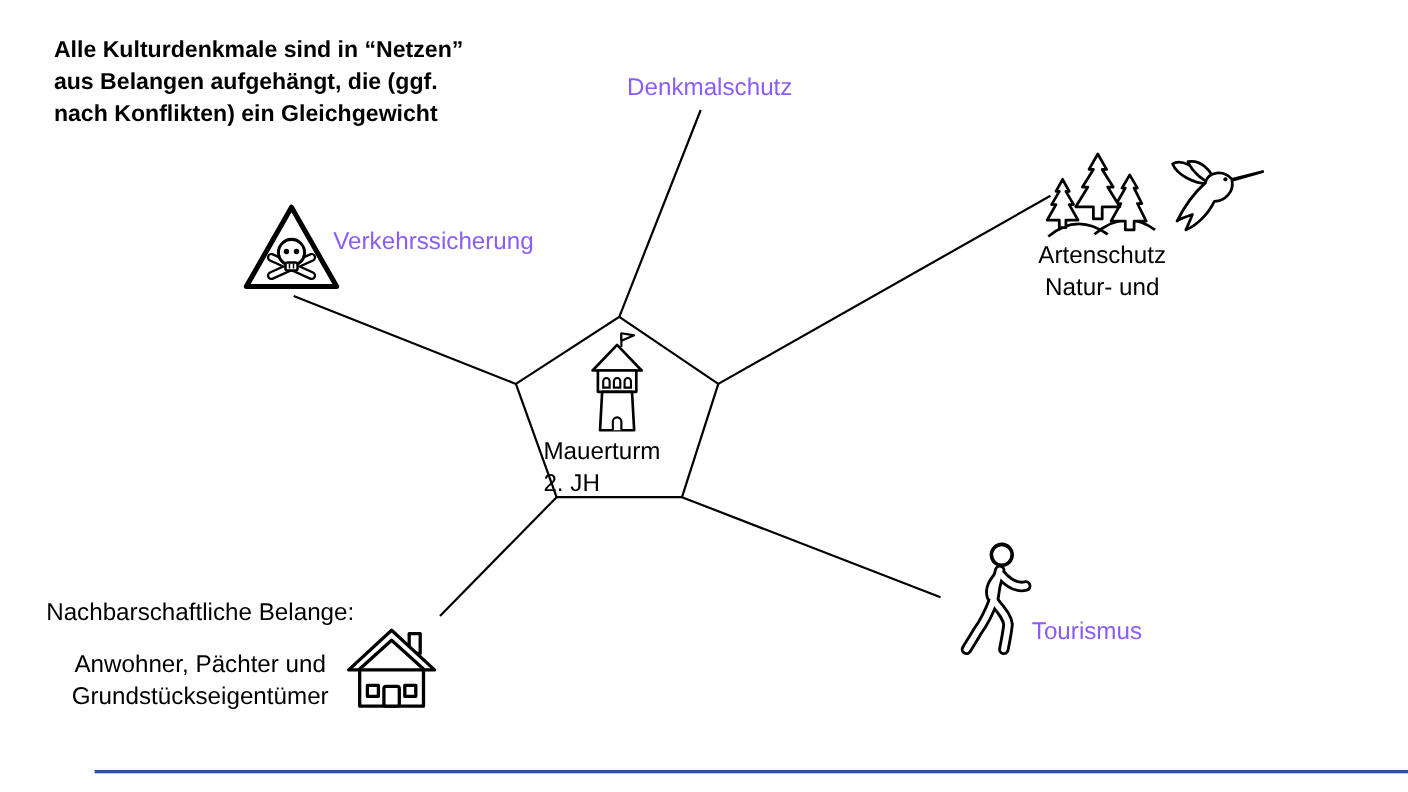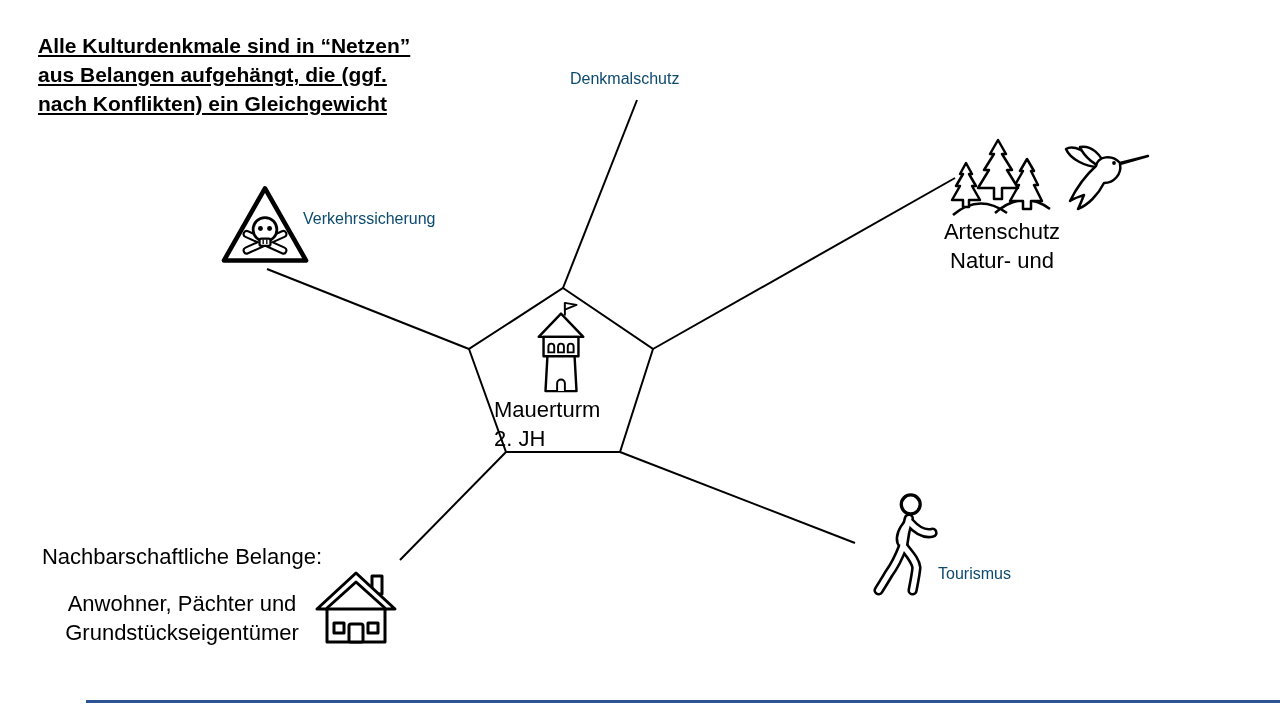--- a/index.html
+++ b/index.html
@@ -2,21 +2,21 @@
 <html><head>
 <meta charset="utf-8">
 <style>
   html,body{margin:0;padding:0;}
   body{
     width:1280px;height:720px;position:relative;background:#ffffff;
     font-family:"Liberation Sans",sans-serif;color:#000;overflow:hidden;
   }
   .abs{position:absolute;}
   svg{display:block;}
-  .label{font-size:16px;line-height:29px;white-space:nowrap;color:#0c4a6e;}
+  .label{font-size:22px;line-height:29px;white-space:nowrap;color:#8b5cf6;}
   .note{font-size:21px;line-height:29px;font-weight:bold;white-space:nowrap;}
   .center-label{font-size:22px;line-height:29px;white-space:nowrap;}
   .natur-label{font-size:22px;line-height:29px;text-align:center;}
   .nachbar-block{font-size:22px;line-height:29px;text-align:center;}
   .nachbar-gap{height:18px;}
   #footer-rule{position:absolute;left:86px;top:700px;width:1194px;height:3px;}
 </style>
 </head>
 <body>
 
@@ -24,21 +24,21 @@
   <g stroke="#000" stroke-width="2" fill="none">
     <polygon points="563,288 653,349 620,452 506,452 469,349" fill="#fff"></polygon>
     <line x1="563" y1="288" x2="637" y2="100"></line>
     <line x1="469" y1="349" x2="267" y2="269"></line>
     <line x1="653" y1="349" x2="955" y2="178"></line>
     <line x1="506" y1="452" x2="400" y2="560"></line>
     <line x1="620" y1="452" x2="855" y2="543"></line>
   </g>
 </svg>
 
-<div class="abs note" style="left:38px;top:31px;text-decoration:underline;">
+<div class="abs note" style="left:49px;top:31px;">
   <div>Alle Kulturdenkmale sind in “Netzen”</div>
   <div>aus Belangen aufgehängt, die (ggf.</div>
   <div>nach Konflikten) ein Gleichgewicht</div>
 </div>
 
 <div class="abs label" style="left:570px;top:64px;">Denkmalschutz</div>
 
 <svg class="abs" style="left:219px;top:182px;" width="92" height="84" viewBox="0 0 100 92">
   <polygon points="50,7 95,86 5,86" fill="#fff" stroke="#000" stroke-width="5" stroke-linejoin="round"></polygon>
   <g stroke-linecap="round">

